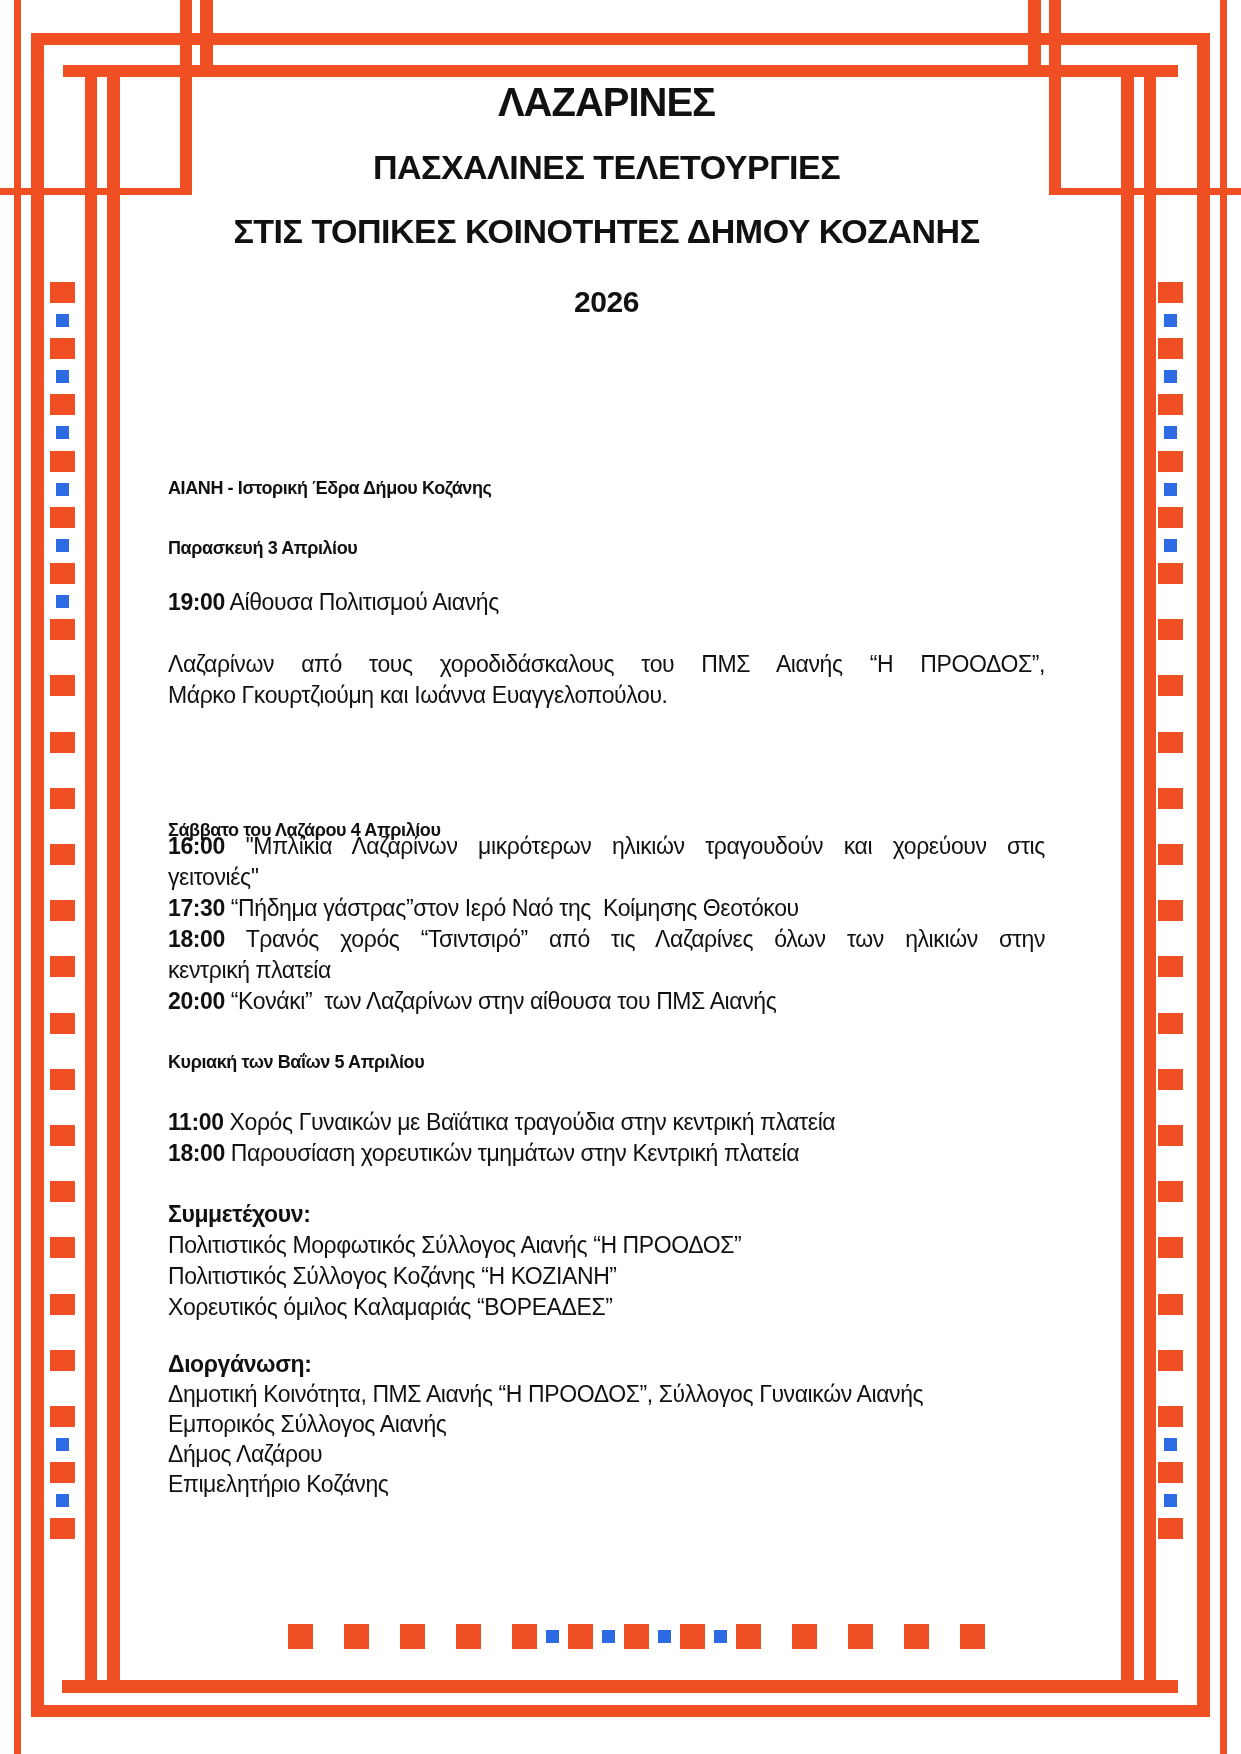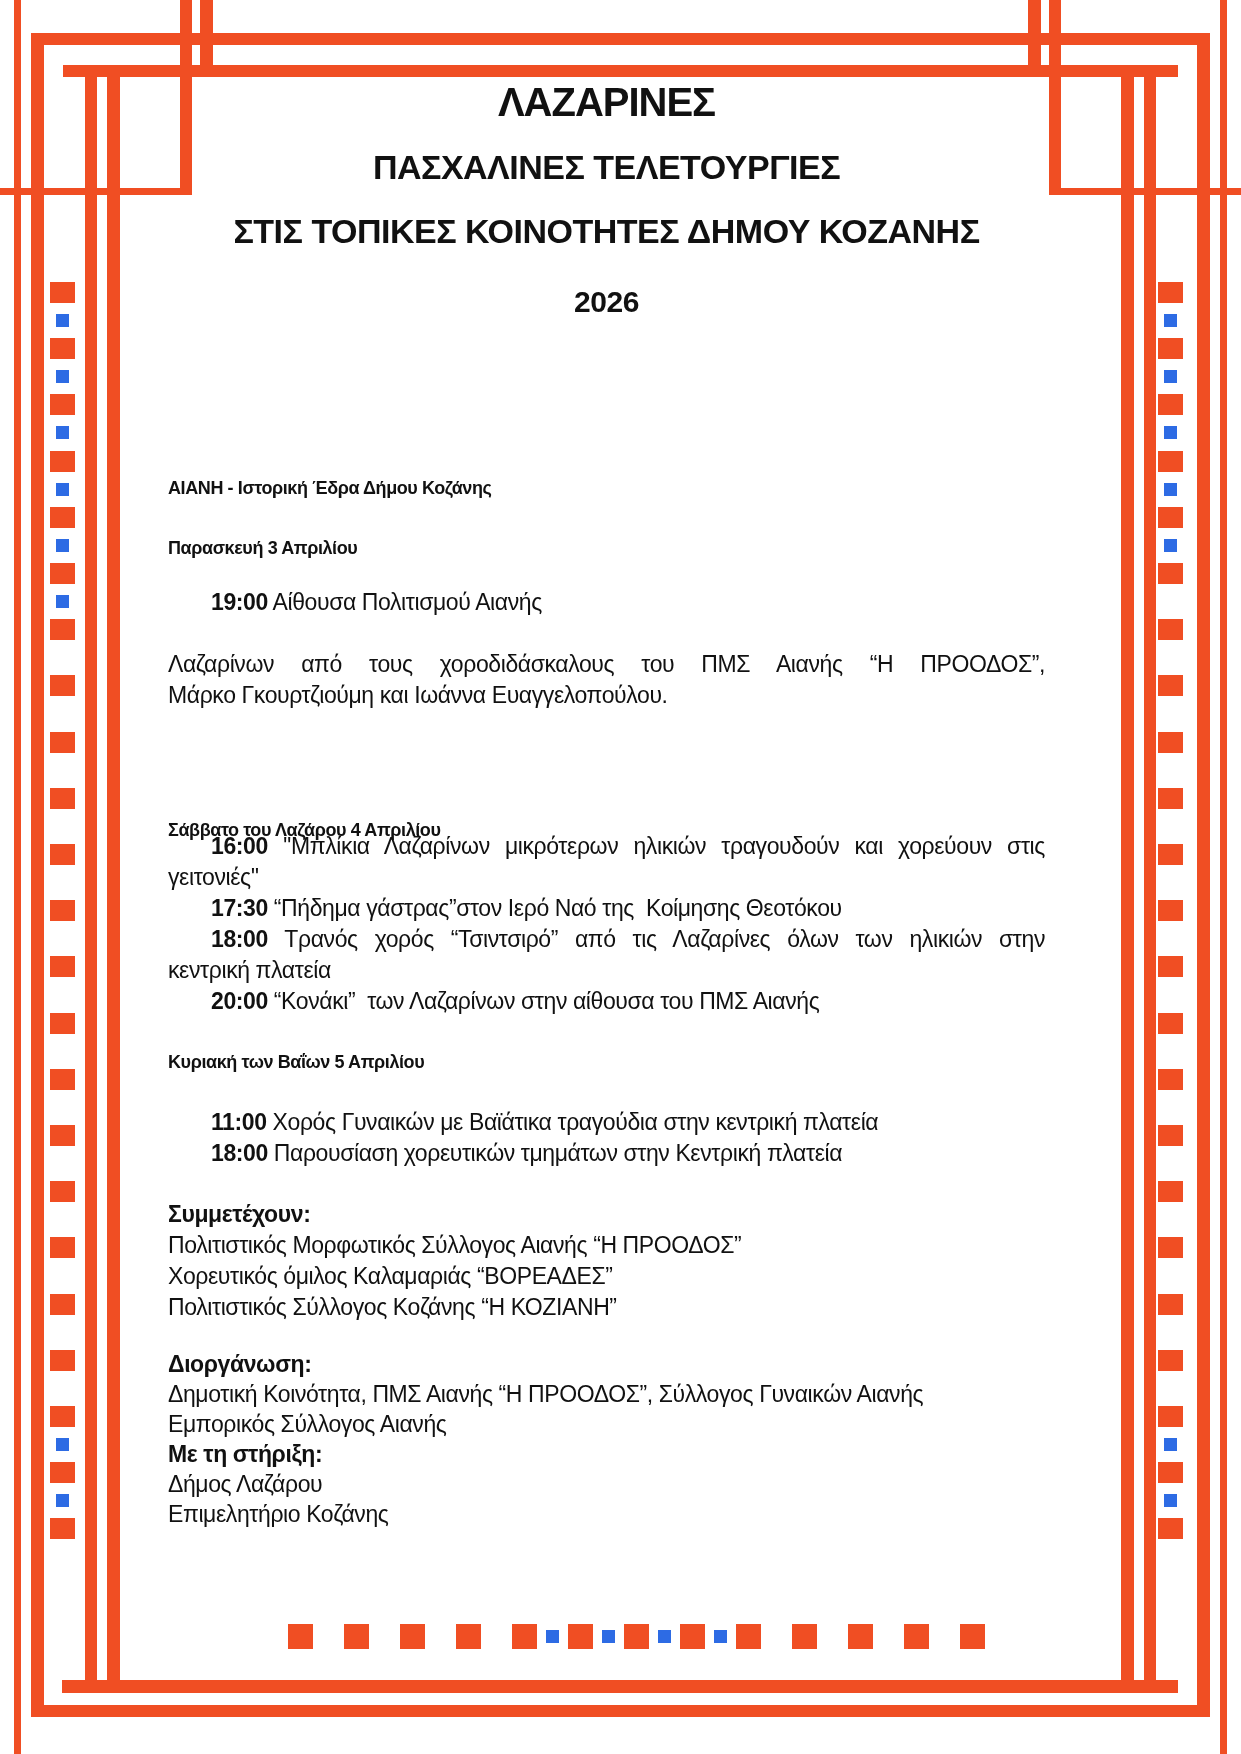--- a/index.html
+++ b/index.html
@@ -21,21 +21,21 @@
   .center{text-align:center;}
   .b{font-weight:700;}
   .title{font-size:40px;line-height:48px;font-weight:700;letter-spacing:-1px;white-space:pre;}
   .subtitle{font-size:34px;line-height:42px;font-weight:700;letter-spacing:-0.5px;white-space:pre;}
   .year{font-size:30px;line-height:36px;font-weight:700;}
   .villages{font-size:25px;line-height:37px;font-weight:700;letter-spacing:-0.6px;white-space:pre;}
   .h1{font-size:18px;line-height:36px;font-weight:700;white-space:pre;}
   .body{font-size:23px;line-height:31px;}
   .body-tight{font-size:23px;line-height:30px;}
   .tline{white-space:pre-wrap;}
-  .tline b{font-weight:700;margin-left:43px;}
+  .tline b{font-weight:700;}
   .just{text-align:justify;text-align-last:justify;}
 </style>
 </head>
 <body>
 
 <div class="page">
 
   <div class="ln" style="left:14px;top:0;width:7px;height:1754px;"></div>
   <div class="ln" style="left:31px;top:33px;width:13px;height:1684px;"></div>
   <div class="ln" style="left:85px;top:65px;width:12px;height:1628px;"></div>
@@ -172,31 +172,30 @@
   <div class="tb h1" style="top:1044px;">Κυριακή των Βαΐων 5 Απριλίου</div>
   <div class="tb body" style="top:1107px;">
       <div class="tline"><b>11:00</b> Χορός Γυναικών με Βαϊάτικα τραγούδια στην κεντρική πλατεία</div>
       <div class="tline"><b>18:00</b> Παρουσίαση χορευτικών τμημάτων στην Κεντρική πλατεία</div>
     </div>
 
   <div class="tb body" style="top:1199px;">
     <div class="tline b">Συμμετέχουν:</div>
     <div>
         <div class="tline">Πολιτιστικός Μορφωτικός Σύλλογος Αιανής “Η ΠΡΟΟΔΟΣ”</div>
+        <div class="tline">Πολιτιστικός Σύλλογος Κοζάνης “Η ΚΟΖΙΑΝΗ”</div>
         <div class="tline">Χορευτικός όμιλος Καλαμαριάς “ΒΟΡΕΑΔΕΣ”</div>
-        <div class="tline">Πολιτιστικός Σύλλογος Κοζάνης “Η ΚΟΖΙΑΝΗ”</div>
       </div>
   </div>
 
   <div class="tb body-tight" style="top:1349px;">
     <div class="tline b">Διοργάνωση:</div>
     <div>
         <div class="tline">Δημοτική Κοινότητα, ΠΜΣ Αιανής “Η ΠΡΟΟΔΟΣ”, Σύλλογος Γυναικών Αιανής</div>
         <div class="tline">Εμπορικός Σύλλογος Αιανής</div>
       </div>
-    <div class="tline b">Με τη στήριξη:</div>
     <div>
         <div class="tline">Δήμος Λαζάρου</div>
         <div class="tline">Επιμελητήριο Κοζάνης</div>
       </div>
   </div>
 
 </div>
 
 </body></html>

